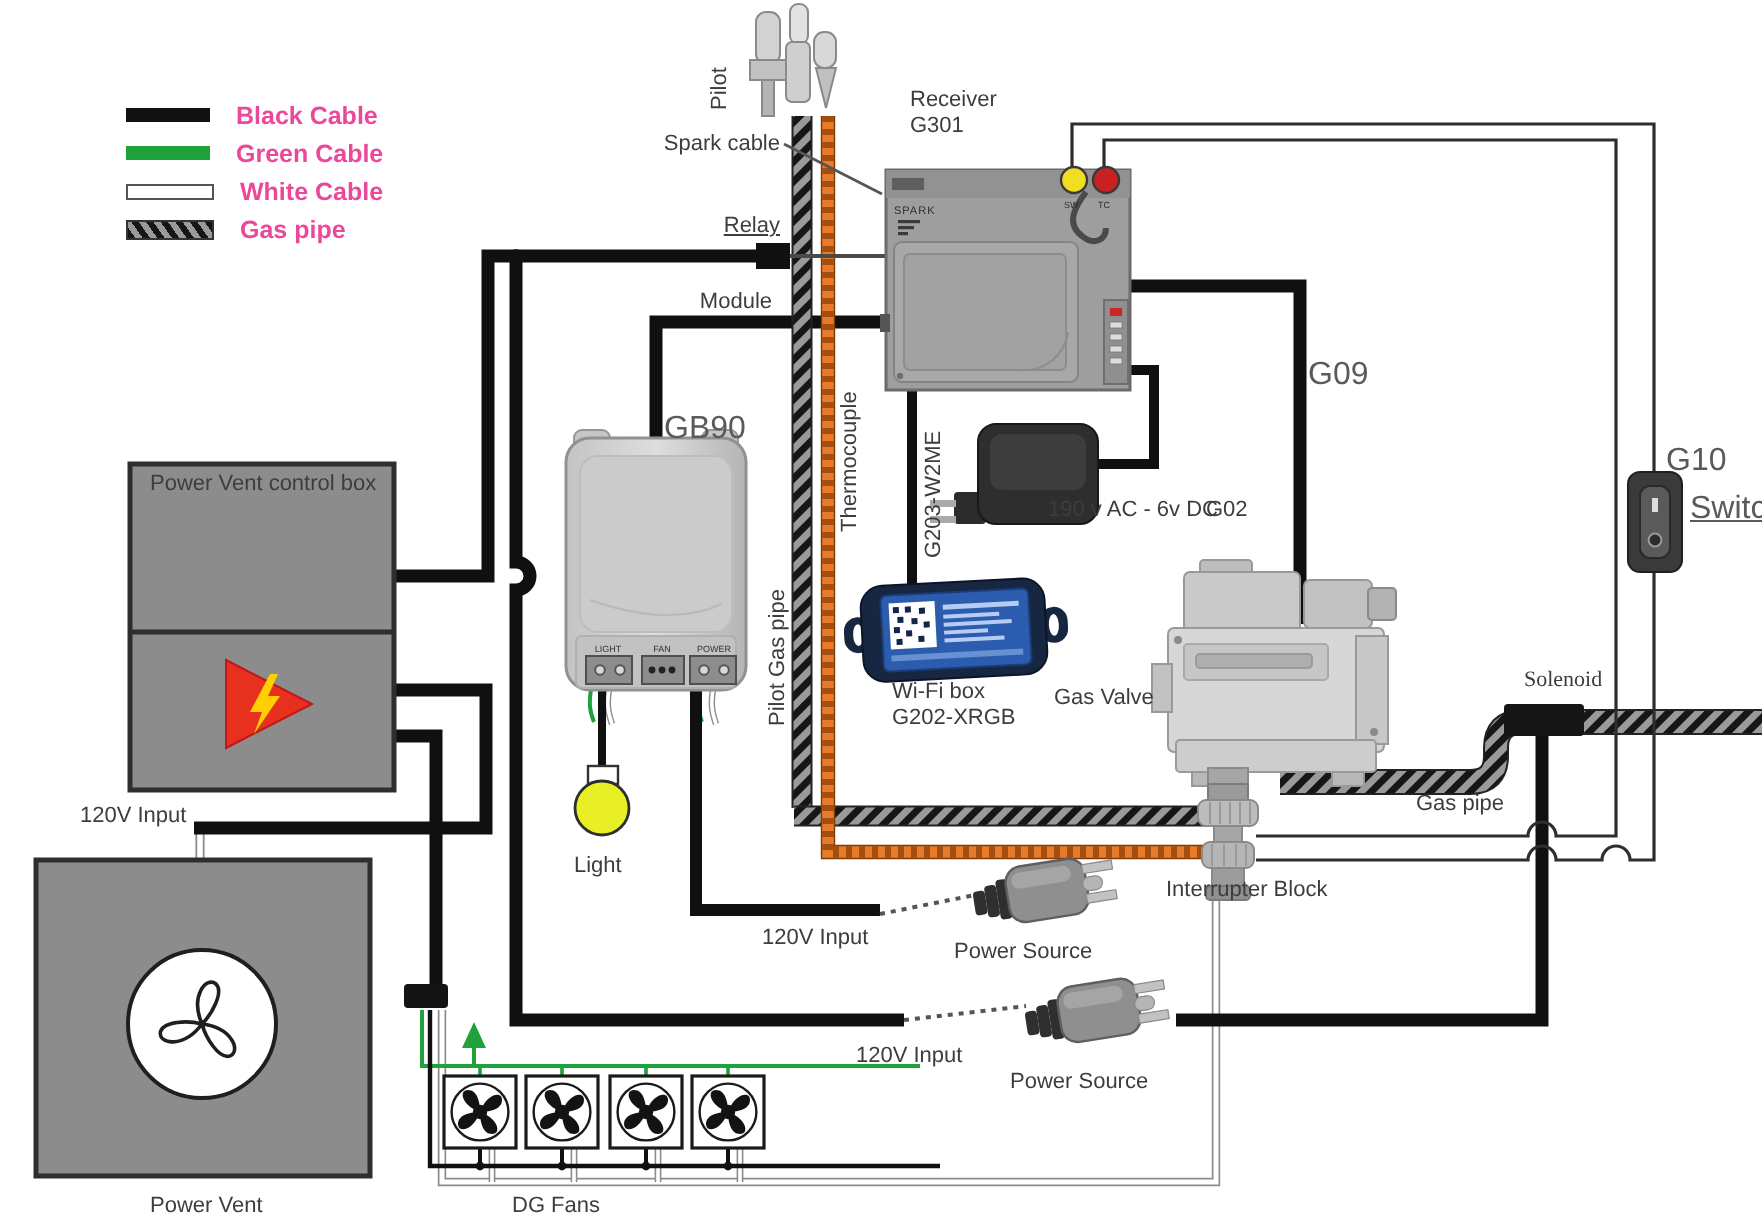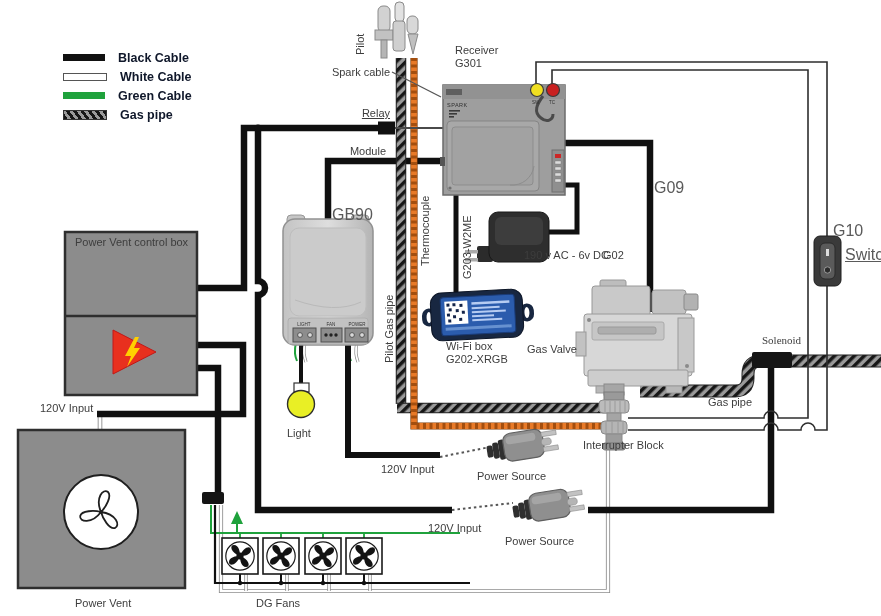--- a/index.html
+++ b/index.html
@@ -12,21 +12,21 @@
   .lbl.right{text-align:right;}
   .vert{transform-origin:0 0;transform:rotate(-90deg);}
   #legend{position:absolute;left:63px;top:48px;}
   .leg-row{display:flex;align-items:center;height:19px;}
   .leg-swatch{width:42px;height:7px;margin-right:13px;flex:0 0 auto;}
   .leg-black{background:#111;}
   .leg-green{background:#1fa23c;}
   .leg-white{background:#fff;border:1px solid #555;height:6px;}
   .leg-gas{height:8px;border:1px solid #333;
     background:repeating-linear-gradient(55deg,#161616 0 3px,#9a9a9a 3px 6px);}
-  .leg-label{font-size:12.5px;font-weight:600;color:#0f172a;}
+  .leg-label{font-size:12.5px;font-weight:600;color:#ec4899;}
   svg text{font-family:"Liberation Sans",sans-serif;}
 </style>
 </head>
 <body>
 
 <div id="stage">
 
 <svg id="wires" width="881" height="616" viewBox="0 0 881 616">
   <defs>
     <pattern id="gaspipe" width="7" height="7" patternUnits="userSpaceOnUse" patternTransform="rotate(45)">
@@ -296,26 +296,26 @@
     <use href="#fanUnit" x="346" y="538"></use>
   </g>
 </svg>
 
 <div id="legend">
   <div class="leg-row">
     <div class="leg-swatch leg-black"></div>
     <div class="leg-label">Black Cable</div>
   </div>
   <div class="leg-row">
+    <div class="leg-swatch leg-green"></div>
+    <div class="leg-label">Green Cable</div>
+  </div>
+  <div class="leg-row">
     <div class="leg-swatch leg-white"></div>
     <div class="leg-label">White Cable</div>
-  </div>
-  <div class="leg-row">
-    <div class="leg-swatch leg-green"></div>
-    <div class="leg-label">Green Cable</div>
   </div>
   <div class="leg-row">
     <div class="leg-swatch leg-gas"></div>
     <div class="leg-label">Gas pipe</div>
   </div>
 </div>
 
 <div class="lbl vert" style="left:354px;top:55px;">Pilot</div>
 <div class="lbl right" style="left:324px;top:66px;width:66px;">Spark cable</div>
 <div class="lbl center" style="left:455px;top:44px;width:70px;">

